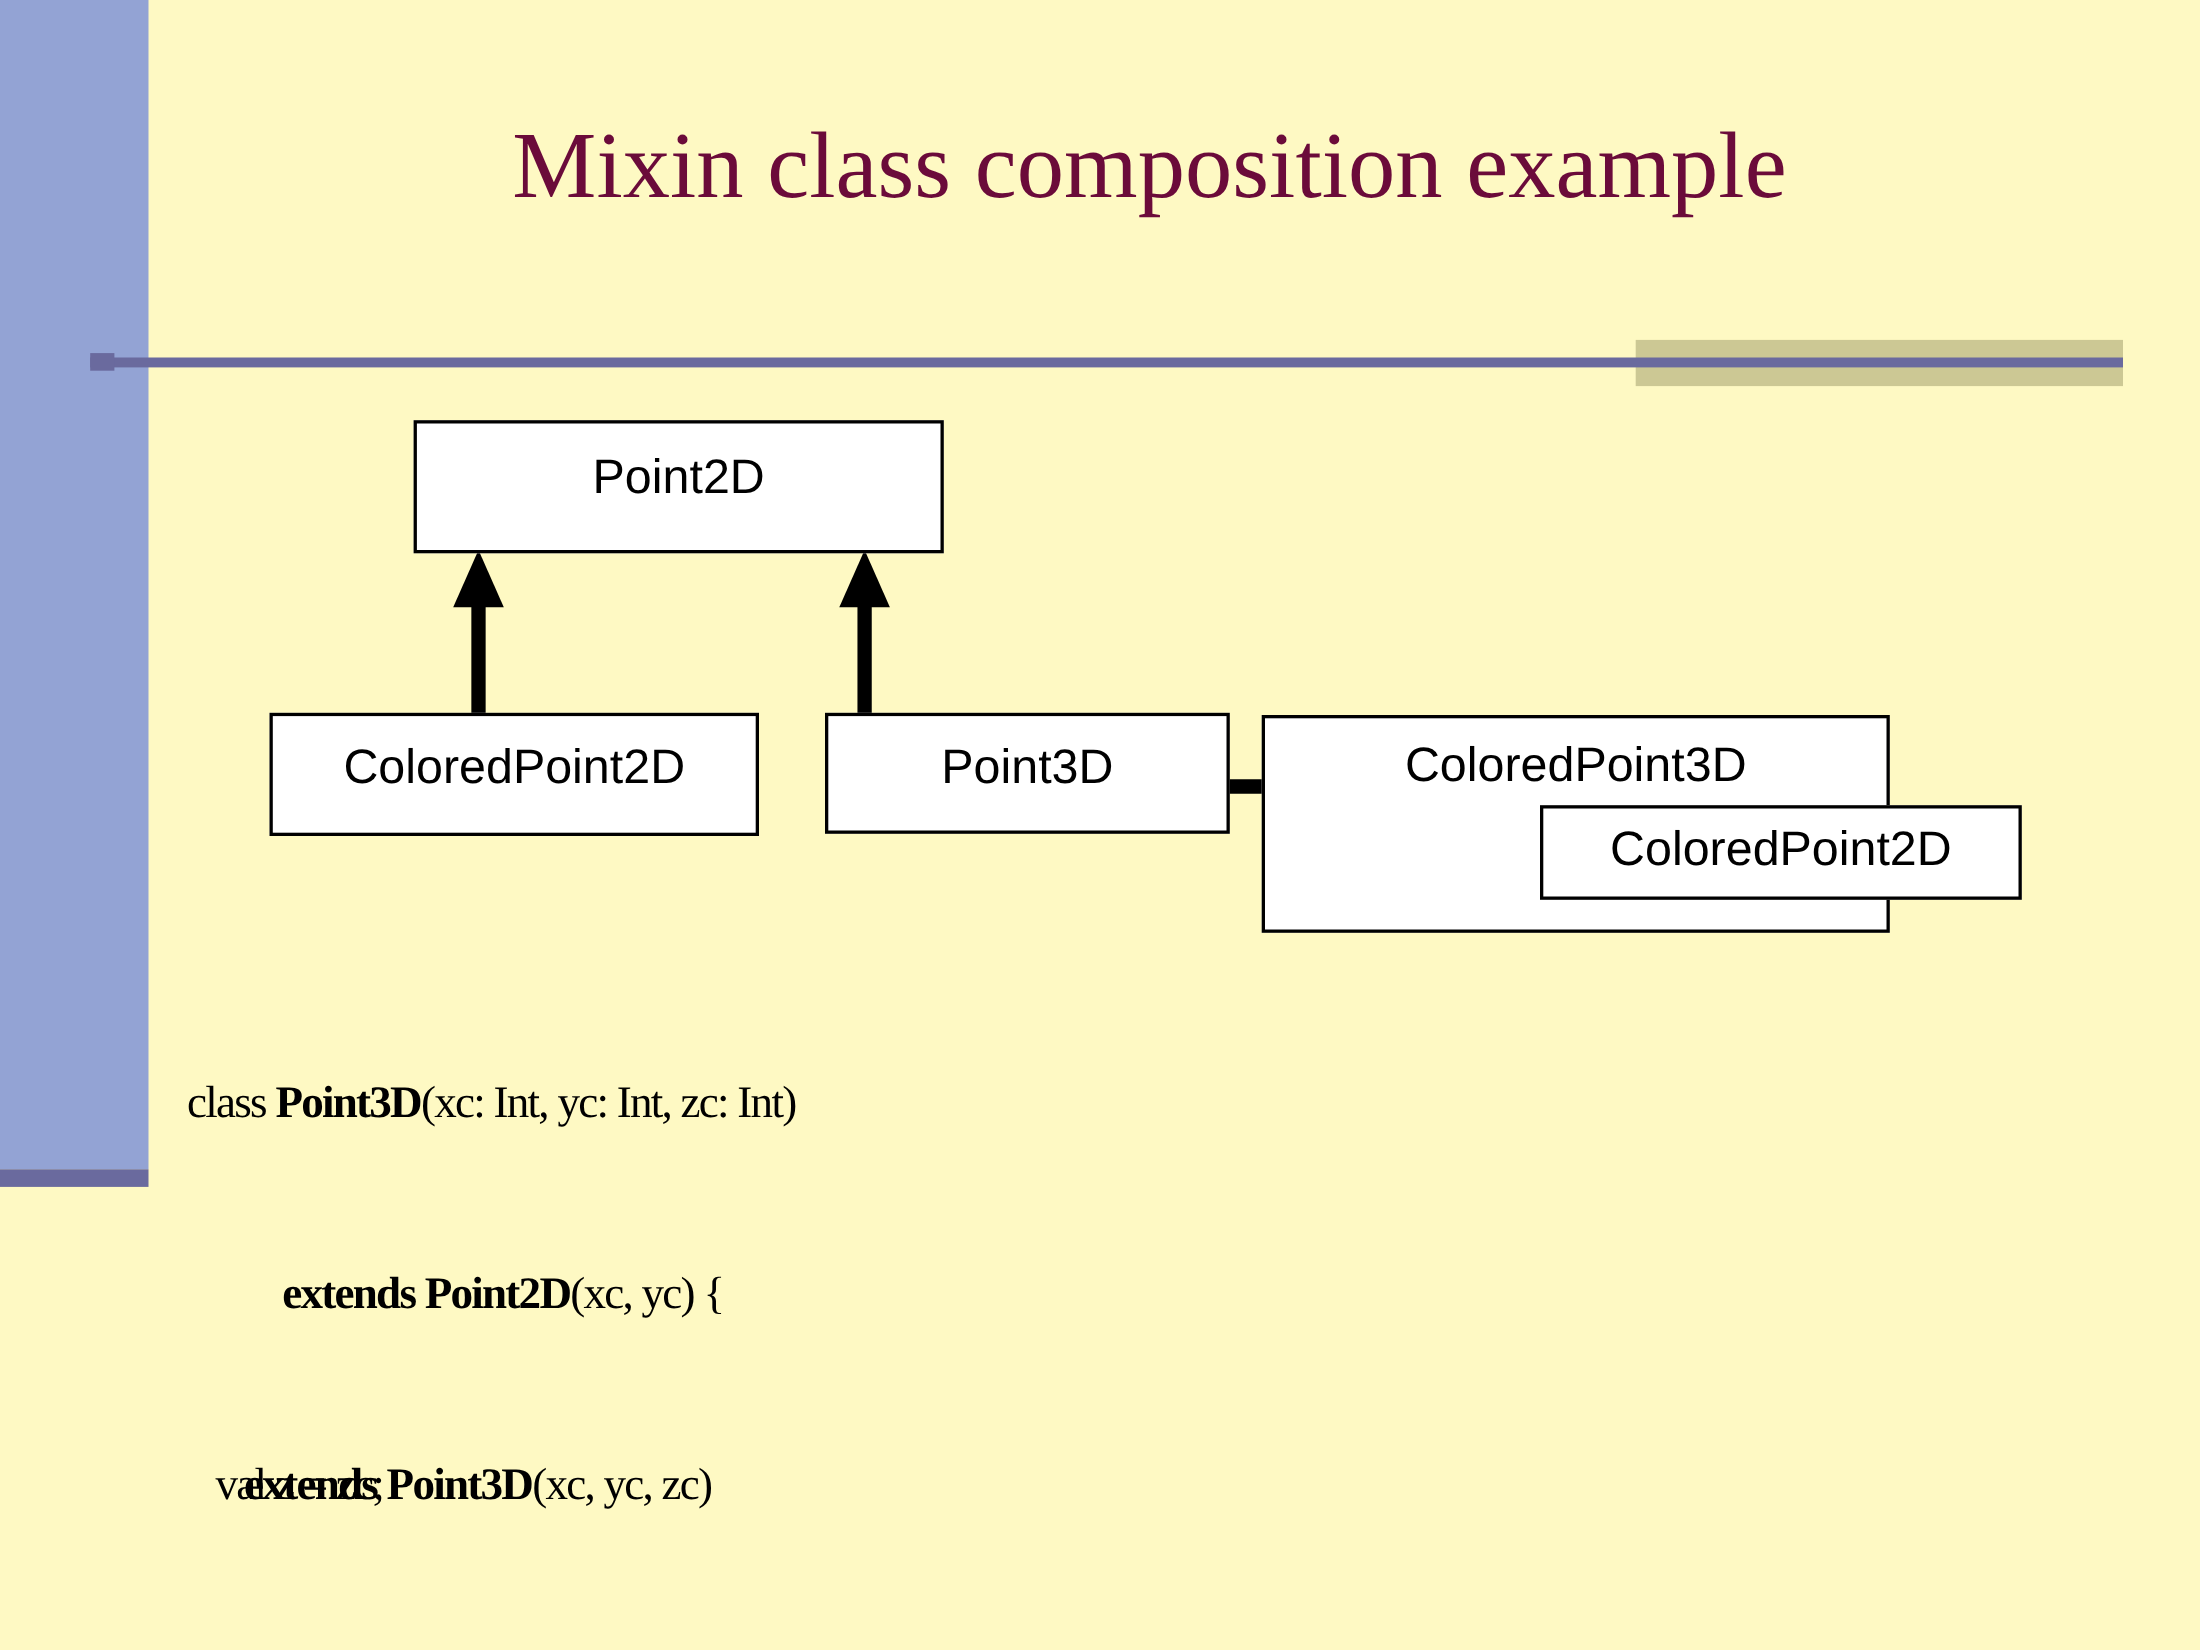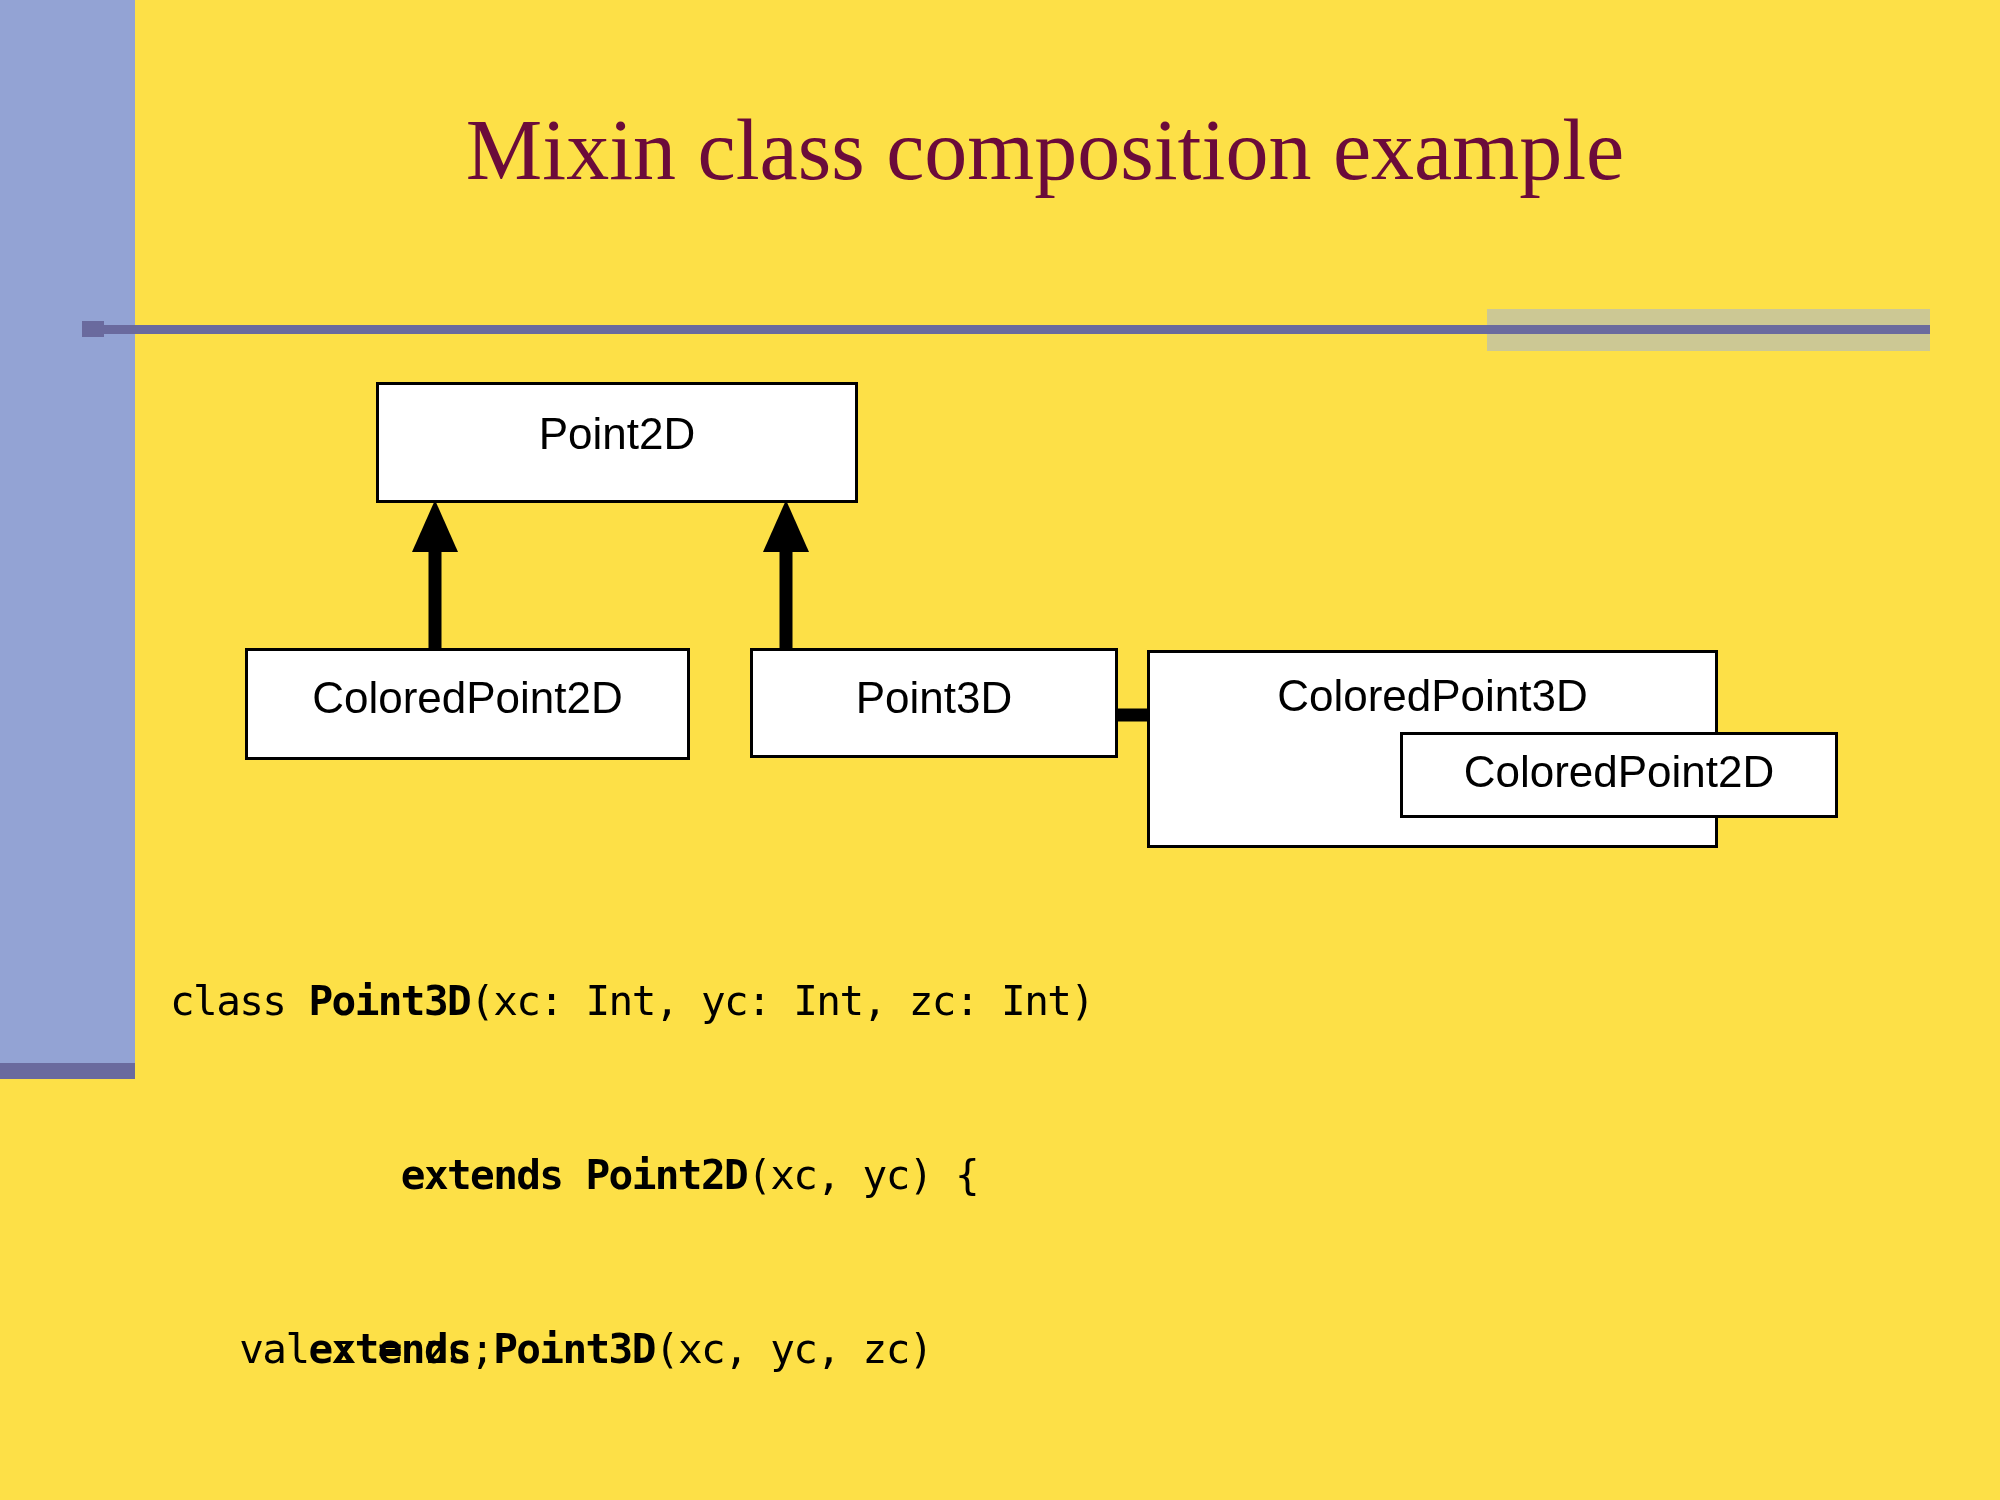--- a/index.html
+++ b/index.html
@@ -4,21 +4,21 @@
 <style>
   html, body {
     margin: 0;
     padding: 0;
     background: #ffffff;
   }
   #slide {
     position: relative;
     width: 2000px;
     height: 1500px;
-    background: #fde047;
+    background: #fef9c3;
     overflow: hidden;
     font-family: "Liberation Sans", sans-serif;
   }
 
   
   .sidebar-band {
     position: absolute;
     left: 0;
     top: 0;
     width: 135px;
@@ -118,21 +118,21 @@
     left: 170px;
     font-family: "DejaVu Sans Mono", "Liberation Mono", monospace;
     font-size: 41px;
     line-height: 58px;
     color: #000000;
     white-space: pre;
     letter-spacing: -1.6px;
   }
   #code-block-1 { top: 856px; }
   #code-block-2 { top: 1204px; }
-  .code-line { display: block; white-space: pre; }
+  .code-line { display: block; white-space: pre; font-family: Liberation Serif, serif; }
   .kw-b { font-weight: bold; }
   .kw-comment { font-style: italic; }
 </style>
 </head>
 <body>
 
 <div id="slide">
 
   <div class="sidebar-band"></div>
   <div class="sidebar-foot"></div>

